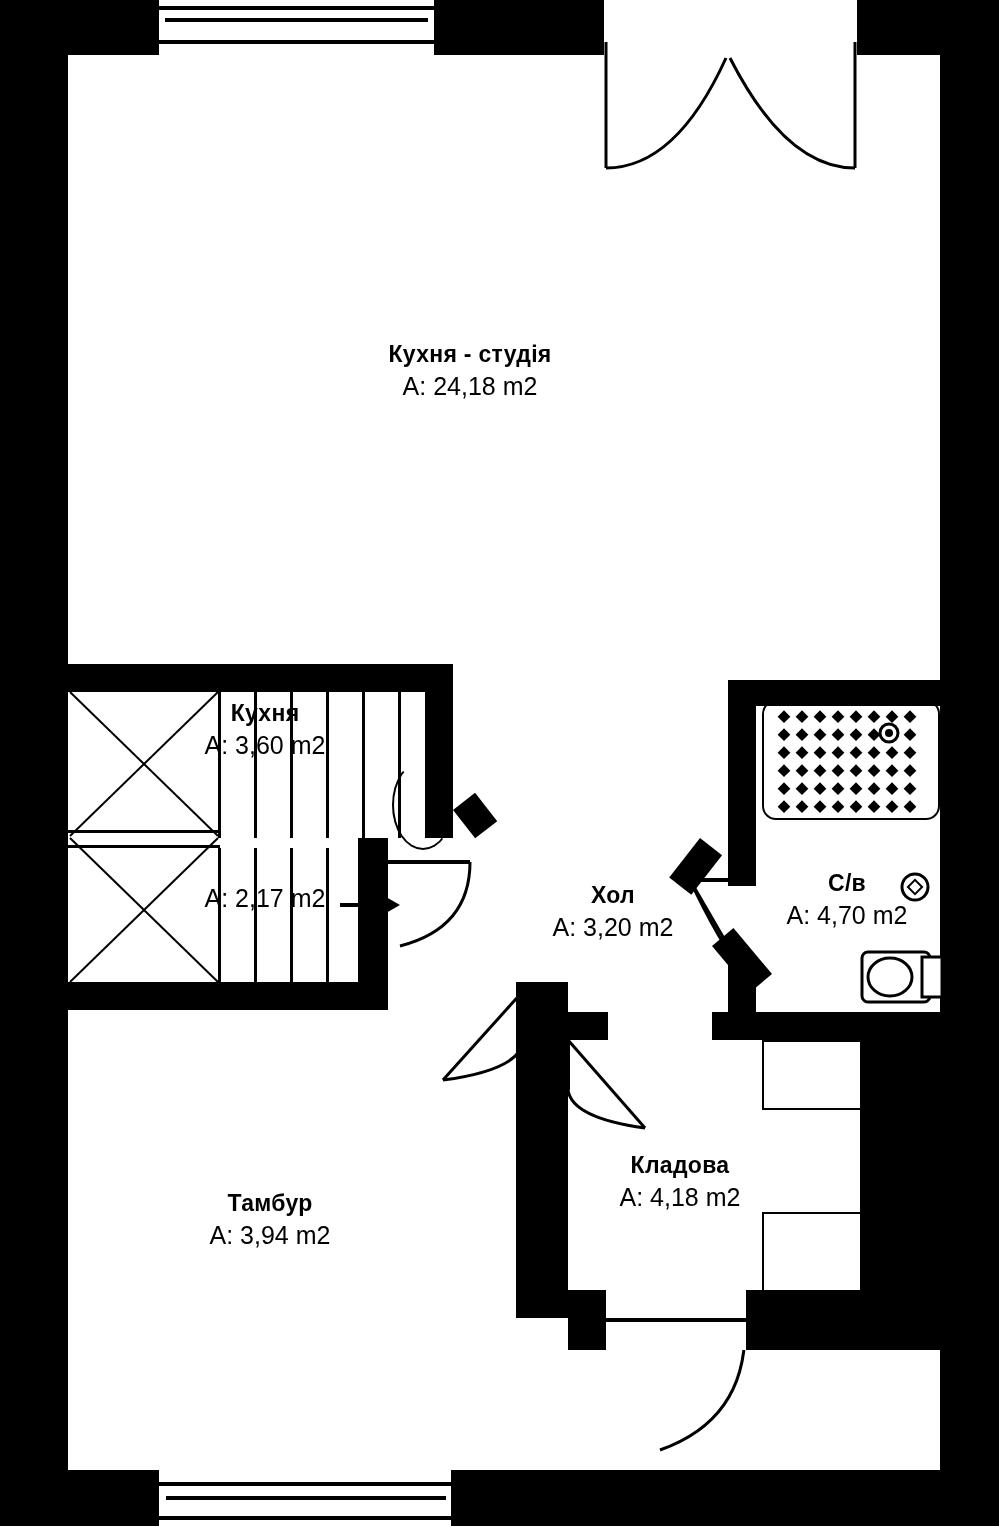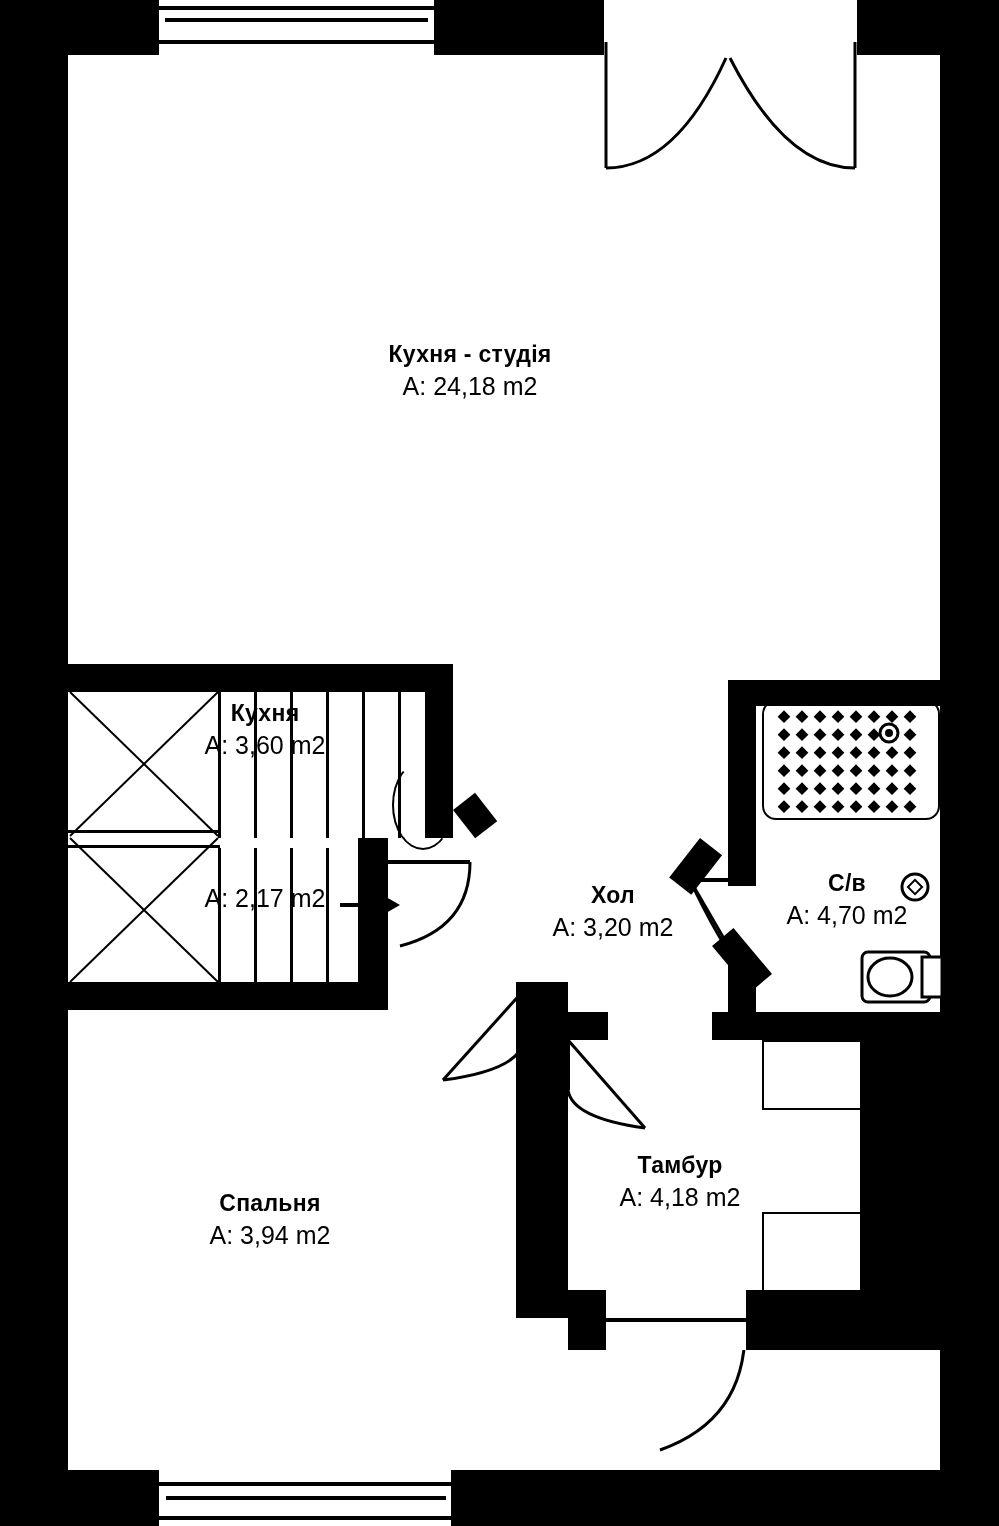--- a/index.html
+++ b/index.html
@@ -275,22 +275,22 @@
     <span class="name">Хол</span>
     <span class="area">A: 3,20 m2</span>
   </div>
 
   <div class="label" style="left:742px;top:868px;width:210px;">
     <span class="name">С/в</span>
     <span class="area">A: 4,70 m2</span>
   </div>
 
   <div class="label" style="left:145px;top:1188px;width:250px;">
-    <span class="name">Спальня</span>
+    <span class="name">Тамбур</span>
     <span class="area">A: 3,94 m2</span>
   </div>
 
   <div class="label" style="left:560px;top:1150px;width:240px;">
-    <span class="name">Тамбур</span>
+    <span class="name">Кладова</span>
     <span class="area">A: 4,18 m2</span>
   </div>
 
 </div>
 
 </body></html>

